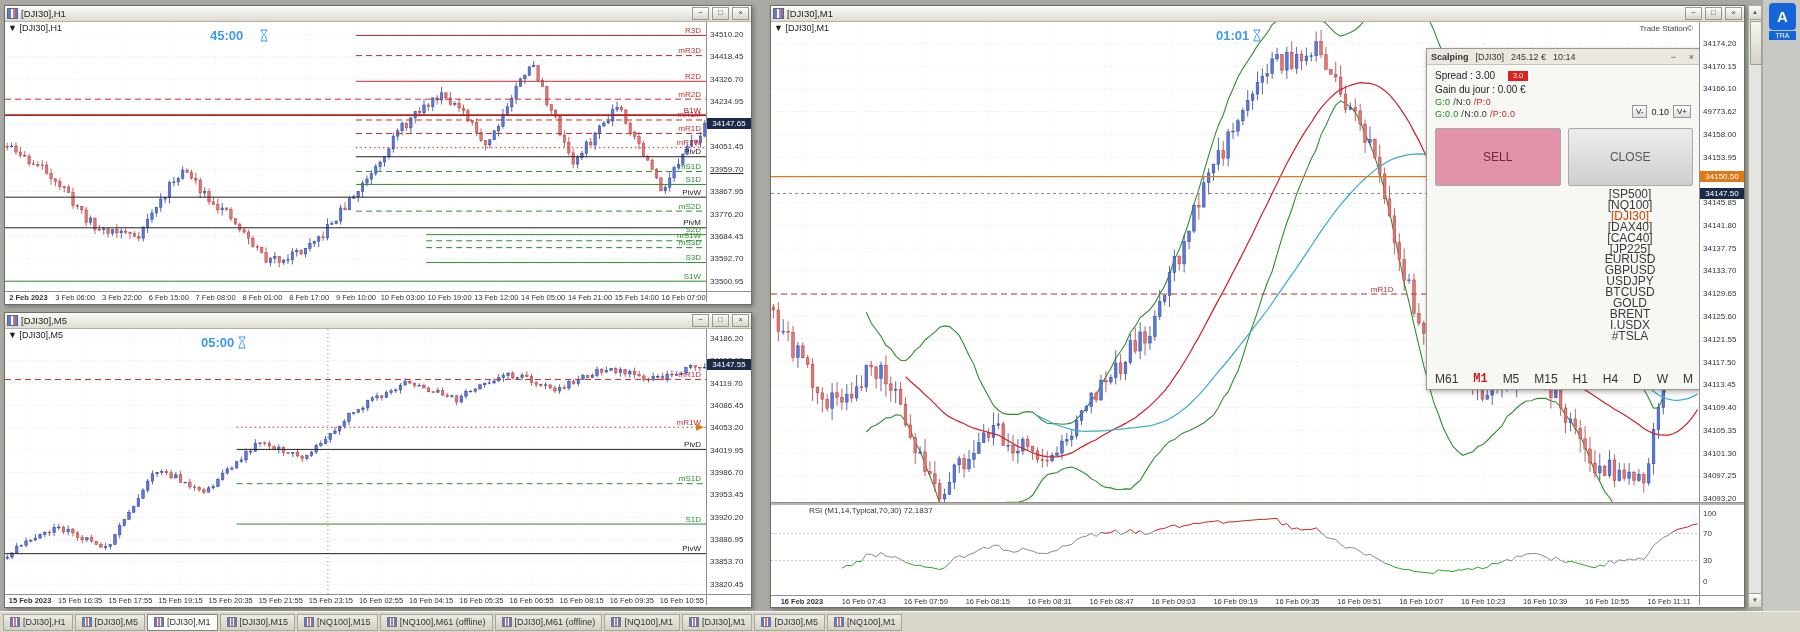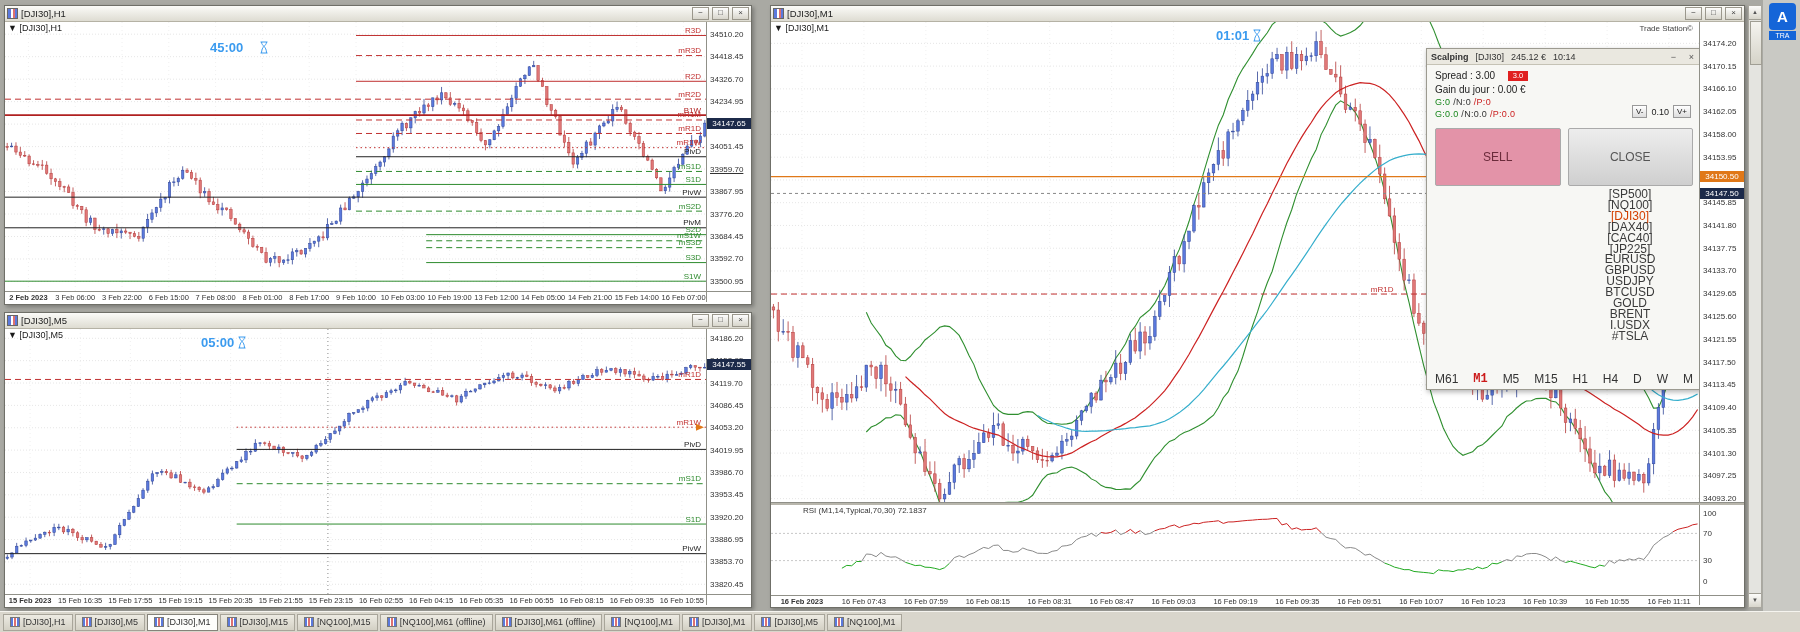--- a/index.html
+++ b/index.html
@@ -23,21 +23,21 @@
   .xlabs{position:relative;flex:1;overflow:hidden;}
   .xlab{position:absolute;top:1px;width:70px;margin-left:-35px;text-align:center;white-space:nowrap;}
   .xcorner{width:44px;border-left:1px solid #909088;}
   .pbox{position:absolute;left:0;width:44px;height:11px;color:#fff;font-size:8px;line-height:11px;
         text-align:center;z-index:3;}
   .timer{position:absolute;display:flex;align-items:center;gap:3px;color:#3B9BEF;
          font-size:13px;font-weight:bold;z-index:5;}
   .corner-label{position:absolute;left:3px;top:1px;font-size:9px;color:#1A1A1A;z-index:4;}
   .ts-label{position:absolute;right:6px;top:2px;font-size:8px;color:#444;z-index:4;}
   .divider{height:2px;background:#B8B6AC;border-top:1px solid #8F8F88;}
-  .rsi-label{position:absolute;left:4px;top:1px;font-size:8px;color:#333;z-index:3;padding-left:28px;}
+  .rsi-label{position:absolute;left:10px;top:1px;font-size:8px;color:#333;z-index:3;padding-left:28px;}
   
   .panel{position:absolute;z-index:10;background:#F7F7F4;border:1px solid #9C9A90;
          box-shadow:1px 2px 5px rgba(0,0,0,.3);font-size:10px;color:#222;}
   .panel-tbar{height:15px;background:#EAE8E0;border-bottom:1px solid #C5C2B5;display:flex;
               align-items:center;gap:7px;padding:0 4px;font-size:9px;color:#333;}
   .pbtn{width:11px;text-align:center;color:#555;font-size:9px;}
   .panel-body{position:relative;padding:5px 8px;height:calc(100% - 16px);box-sizing:border-box;}
   .badge{display:inline-block;background:#E02020;color:#fff;font-size:7.5px;line-height:10px;
          padding:0 5px;margin-left:10px;vertical-align:middle;}
   .stat .g{color:#17871B;}
@@ -91,21 +91,21 @@
     <span class="wbtn">□</span>
     <span class="wbtn">×</span>
   </div>
   <div class="chart">
     <div class="row-main" style="height:269px;">
       <div class="plot">
         <div class="corner-label">
           <span>▼</span>
           <span>[DJI30],H1</span>
         </div>
-        <div class="timer" style="left:205px;top:18px;gap:16px;">
+        <div class="timer" style="left:205px;top:6px;gap:16px;">
           <span>45:00</span>
           <svg width="10" height="13" viewBox="0 0 10 13">
             <path d="M1.5 1h7M1.5 12h7M2.5 1c0 4 5 4 5 11M7.5 1c0 4-5 4-5 11" fill="none" stroke="#3B9BEF" stroke-width="1"></path>
           </svg>
         </div>
       <svg width="702" height="269" style="position: absolute; left: 0px; top: 0px;">
             <line x1="0" y1="12.200546448088145" x2="702" y2="12.200546448088145" stroke="#E6E6E6" stroke-dasharray="1,2"></line>
             <line x1="0" y1="34.678460837887776" x2="702" y2="34.678460837887776" stroke="#E6E6E6" stroke-dasharray="1,2"></line>
             <line x1="0" y1="57.15637522768741" x2="702" y2="57.15637522768741" stroke="#E6E6E6" stroke-dasharray="1,2"></line>
             <line x1="0" y1="79.63428961748706" x2="702" y2="79.63428961748706" stroke="#E6E6E6" stroke-dasharray="1,2"></line>
@@ -1444,21 +1444,21 @@
             <line x1="0" y1="272.03747072599884" x2="929" y2="272.03747072599884" stroke="#C03030" stroke-width="1" stroke-dasharray="6,4"></line>
             <text x="622.4300000000001" y="269.53747072599884" text-anchor="end" font-size="8" fill="#C03030">mR1D</text>
             <line x1="0" y1="154.56674473067653" x2="929" y2="154.56674473067653" stroke="#E07818" stroke-width="1.2"></line>
             <line x1="0" y1="171.4285714285685" x2="929" y2="171.4285714285685" stroke="#888" stroke-width="1" stroke-dasharray="3,3"></line>
           </svg>
         </div>
       <div class="yaxis">
           <div class="ylab" style="top: 16.8583px;">34174.20</div>
           <div class="ylab" style="top: 39.6218px;">34170.15</div>
           <div class="ylab" style="top: 62.3852px;">34166.10</div>
-          <div class="ylab" style="top: 85.1487px;">34162.05</div>
+          <div class="ylab" style="top: 85.1487px;">49773.62</div>
           <div class="ylab" style="top: 107.912px;">34158.00</div>
           <div class="ylab" style="top: 130.676px;">34153.95</div>
           <div class="ylab" style="top: 153.439px;">34149.90</div>
           <div class="ylab" style="top: 176.203px;">34145.85</div>
           <div class="ylab" style="top: 198.966px;">34141.80</div>
           <div class="ylab" style="top: 221.73px;">34137.75</div>
           <div class="ylab" style="top: 244.493px;">34133.70</div>
           <div class="ylab" style="top: 267.256px;">34129.65</div>
           <div class="ylab" style="top: 290.02px;">34125.60</div>
           <div class="ylab" style="top: 312.783px;">34121.55</div>

